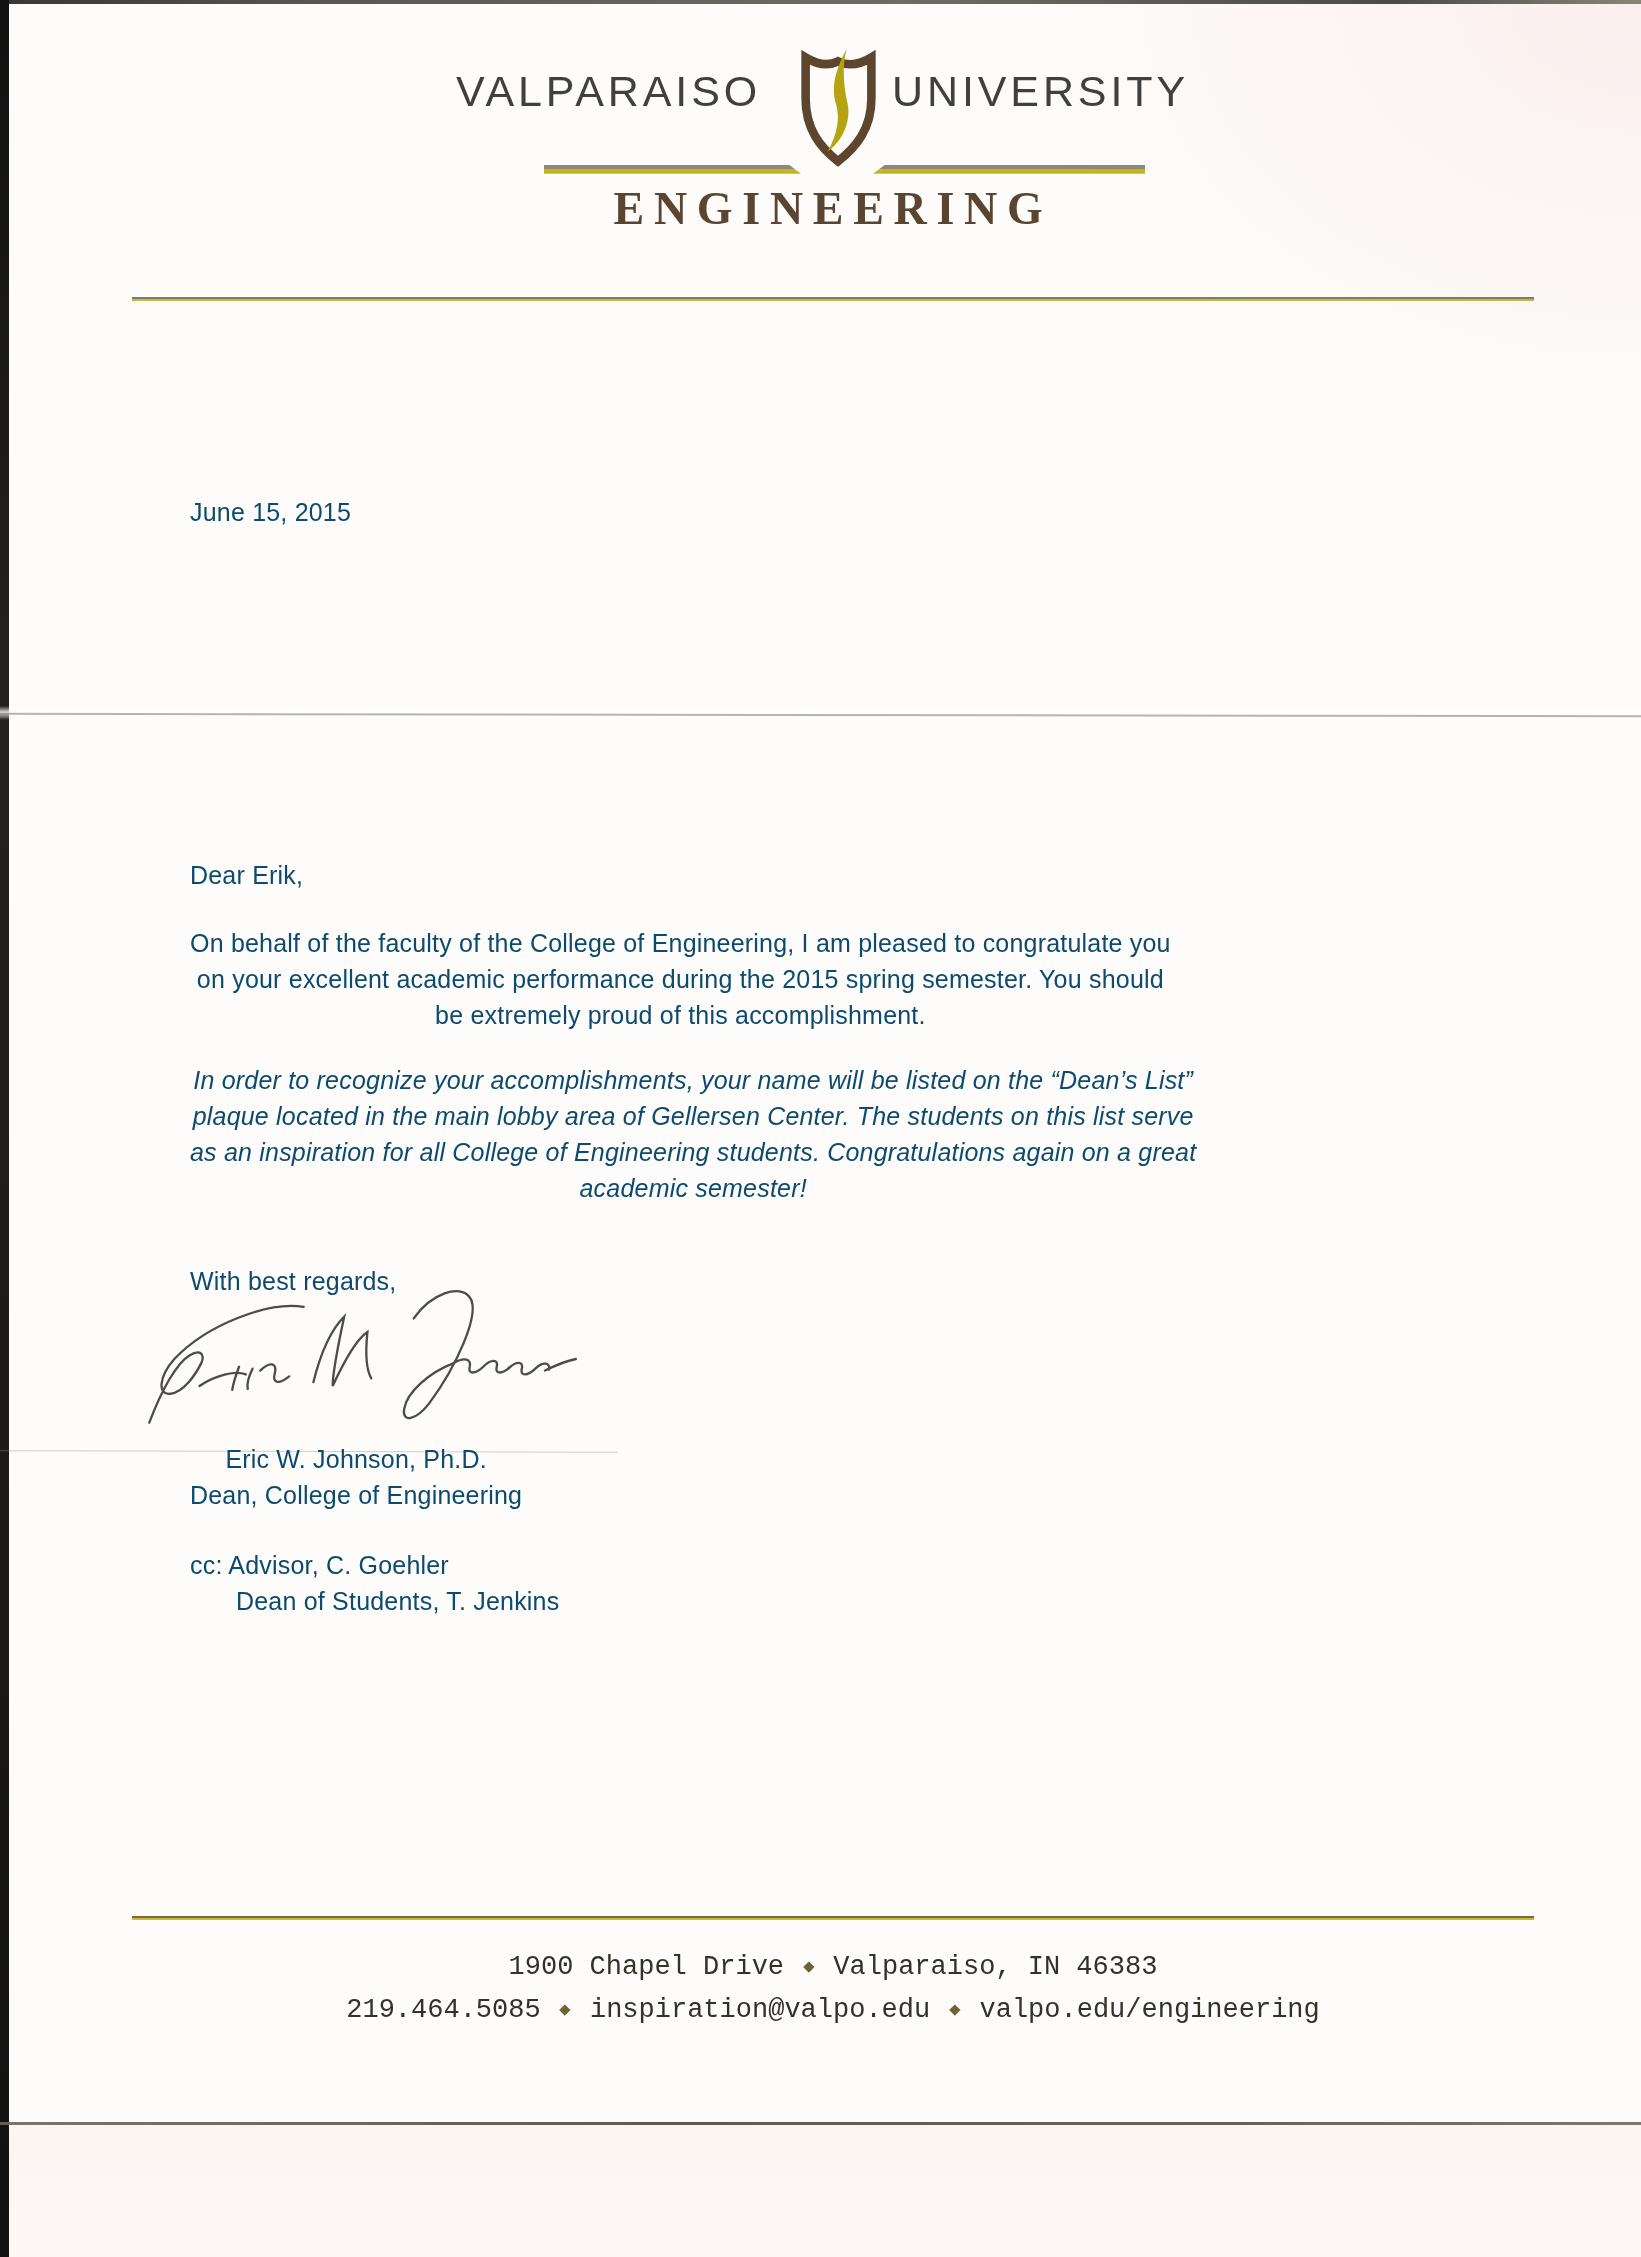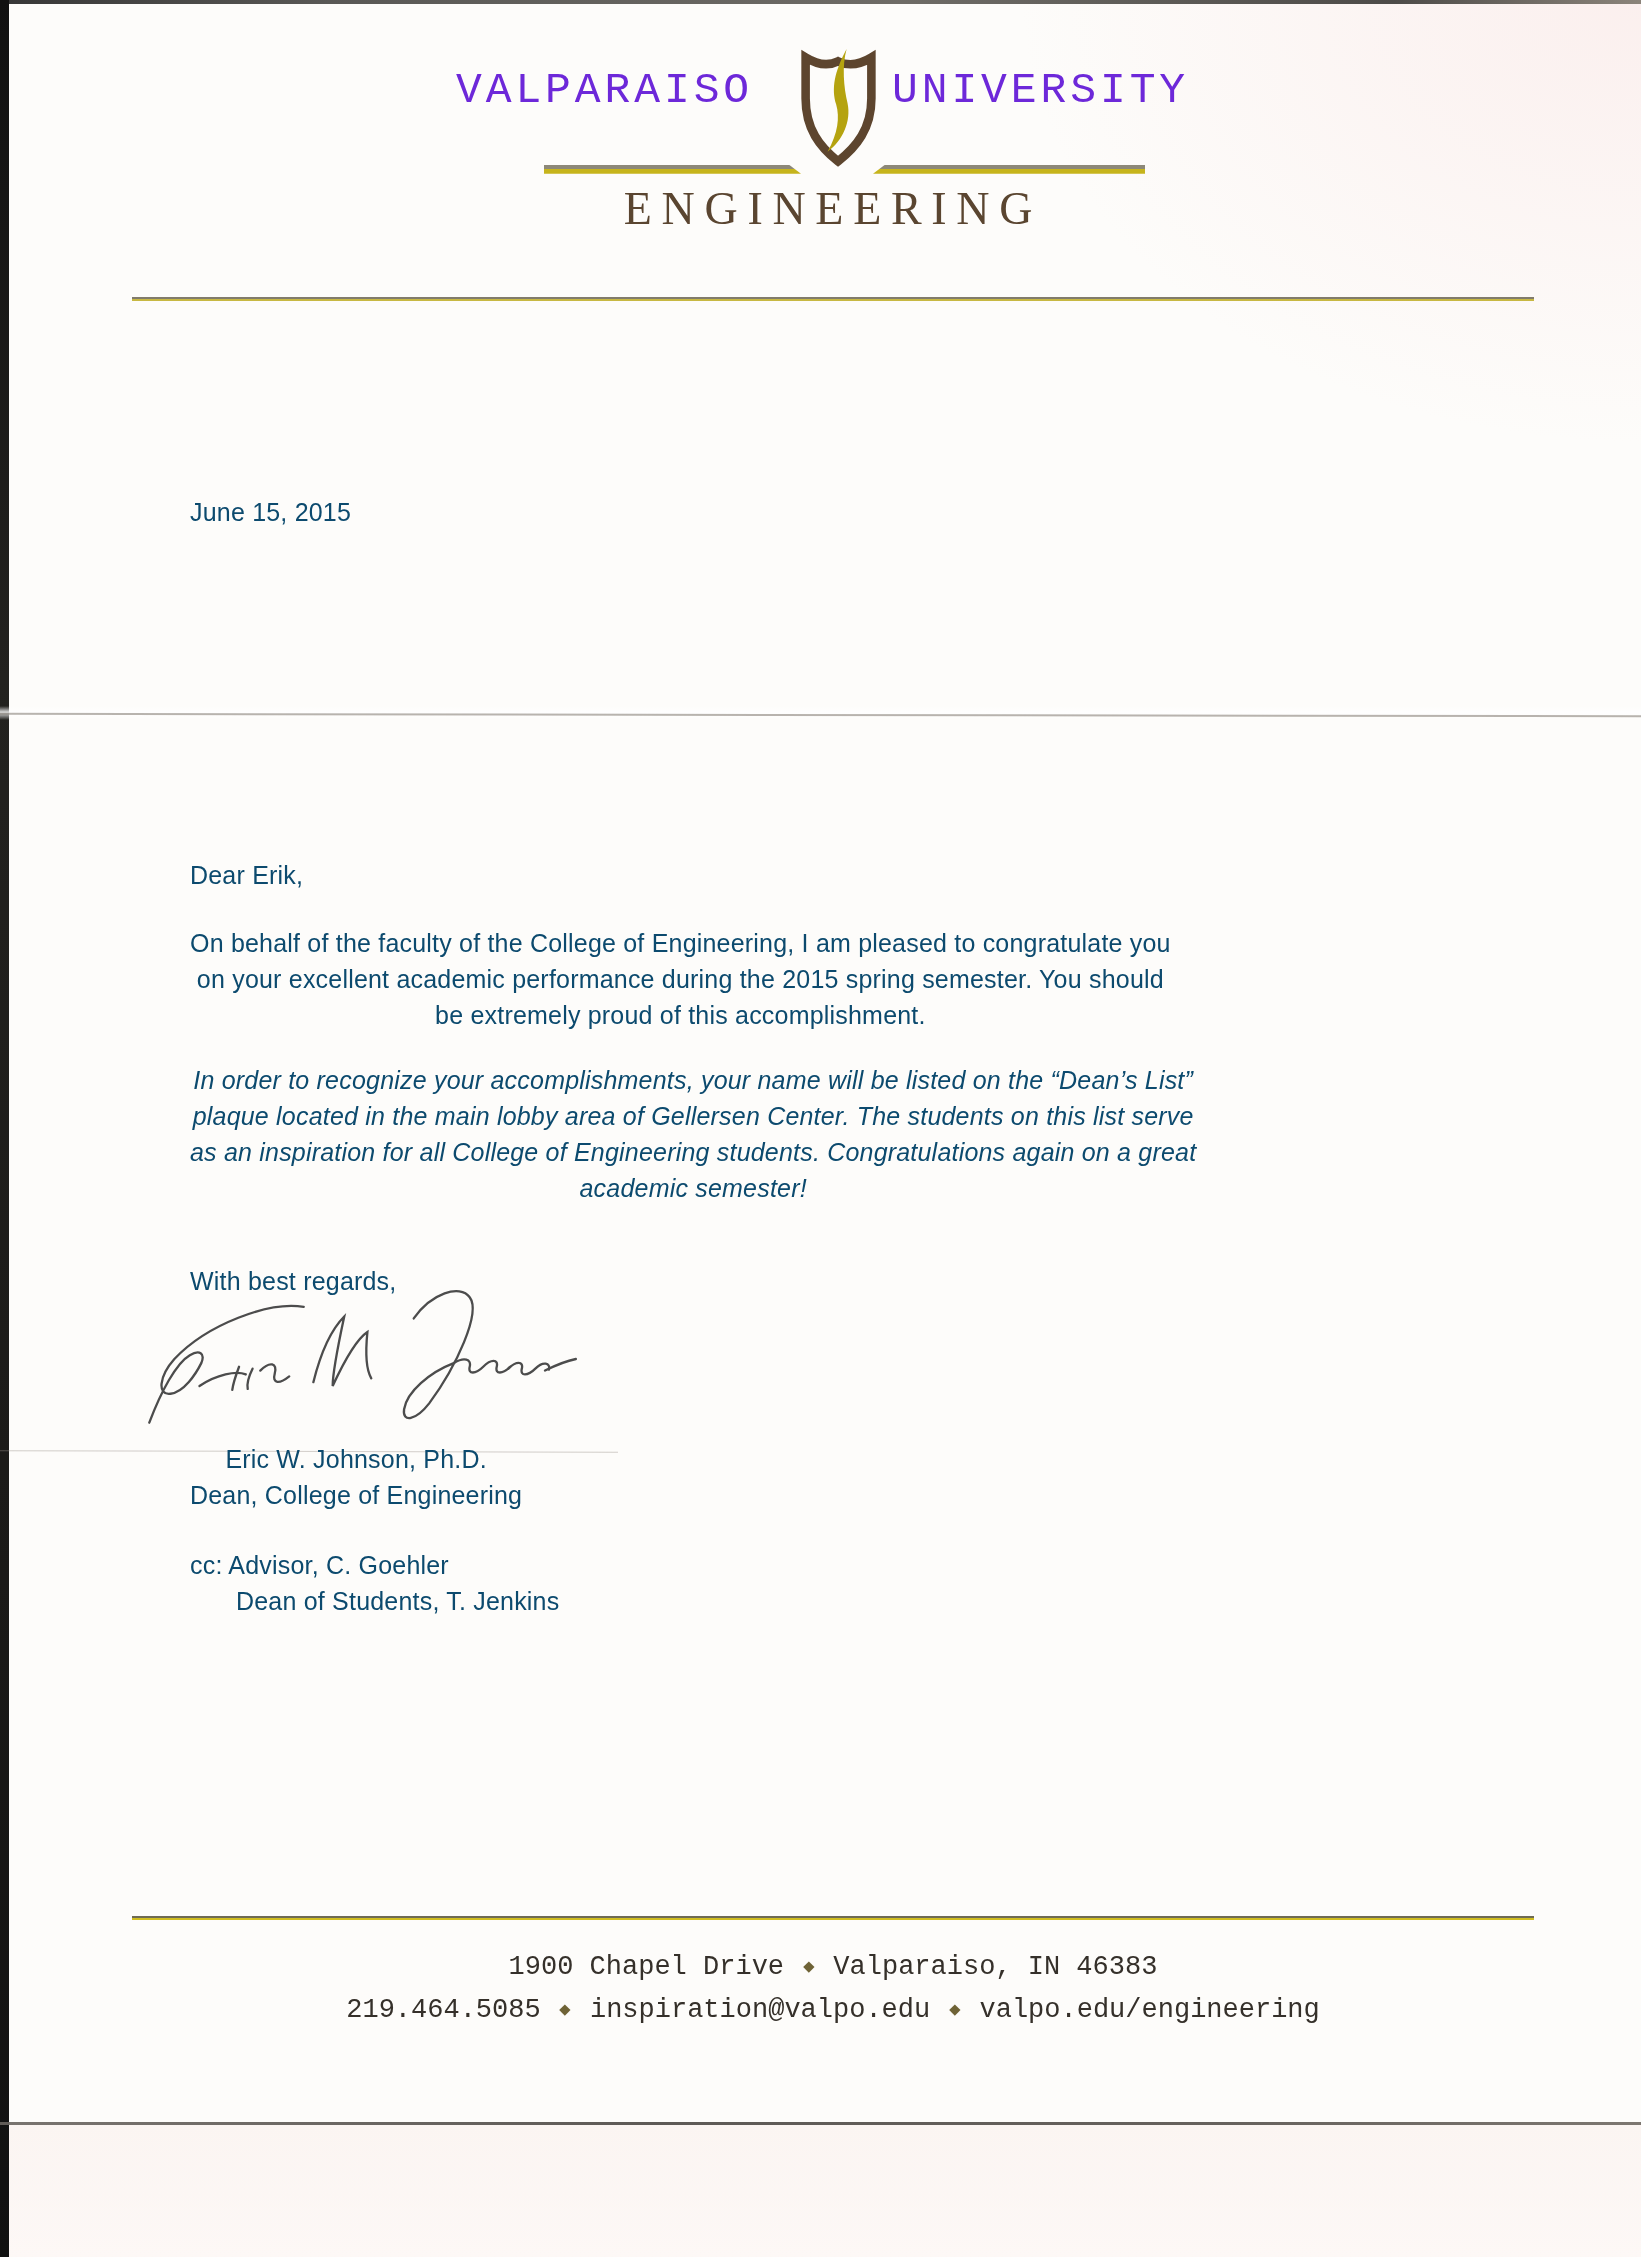--- a/index.html
+++ b/index.html
@@ -26,33 +26,33 @@
   .fold-crease-1{position:absolute;left:0;top:706px;width:1641px;height:13.5px;
     background:linear-gradient(to bottom,rgba(255,255,255,0) ,rgba(255,255,255,.85) 45%,rgba(255,255,255,0));}
   .fold-crease-1 .line{position:absolute;left:0;top:7.7px;width:1641px;height:1.5px;
     background:rgba(125,118,110,.55);transform:rotate(.08deg);}
   .fold-crease-2{position:absolute;left:0;top:1451px;width:618px;height:1.4px;
     background:rgba(158,149,141,.45);transform:rotate(.15deg);}
 
   
   .brand-left,.brand-right{
     position:absolute;top:68px;font-size:43px;line-height:46px;letter-spacing:3.9px;
-    color:#6d28d9;font-weight:400;font-family:Liberation Mono, monospace;
+    color:#404040;font-weight:400;
   }
   .brand-left{left:456px;}
   .brand-right{left:892px;}
   .shield{position:absolute;left:798px;top:48px;}
   .bar{position:absolute;top:165px;height:8.7px;
     background:linear-gradient(to bottom,#8d8878 0 40%,#c6b41c 40% 100%);}
   .bar-left{left:544px;width:257px;clip-path:polygon(0 0,calc(100% - 11.6px) 0,100% 100%,0 100%);}
   .bar-right{left:873px;width:272px;clip-path:polygon(11.6px 0,100% 0,100% 100%,0 100%);}
   .dept-row{position:absolute;left:132px;top:182px;width:1402px;text-align:center;}
   .dept{
     font-family:"Liberation Serif", serif;font-size:46px;letter-spacing:9.7px;
-    color:#5a4530;font-weight:400;
+    color:#5a4530;font-weight:700;
   }
   .header-rule{position:absolute;left:132px;top:297px;width:1402px;height:3.9px;
     background:linear-gradient(to bottom,#76705f 0 45%,#c3b232 45% 100%);opacity:.92;}
 
   
   .btxt{position:absolute;left:190px;color:#0c4a6e;font-size:25px;line-height:36px;
     letter-spacing:0.2px;white-space:pre-line;text-align:center;}
   .date{top:494px;}
   .recipient{top:691px;}
   .salutation{top:857px;}

